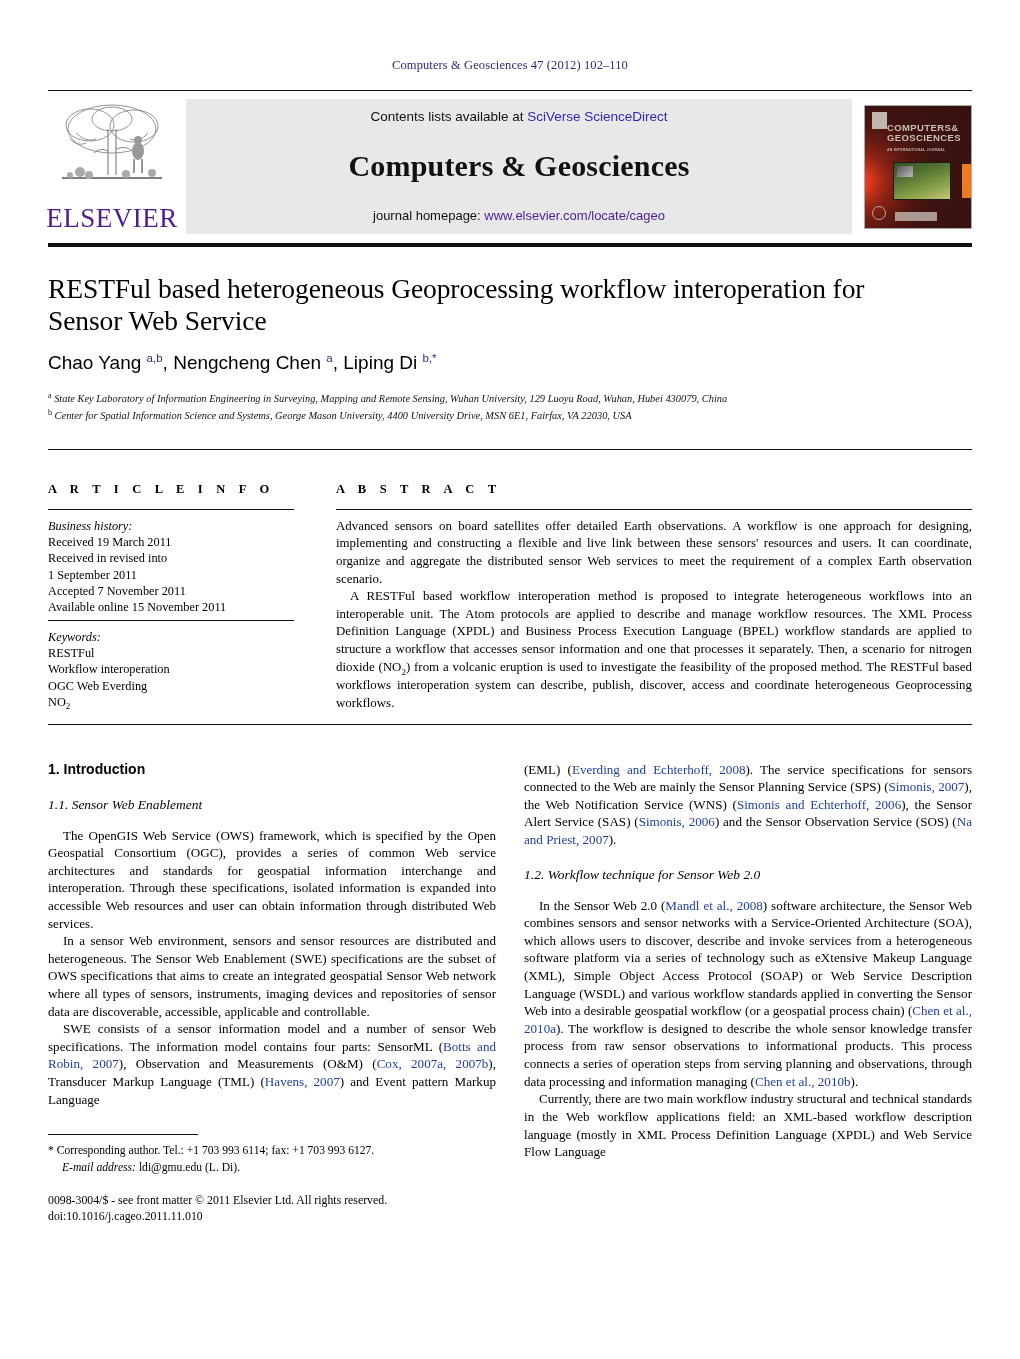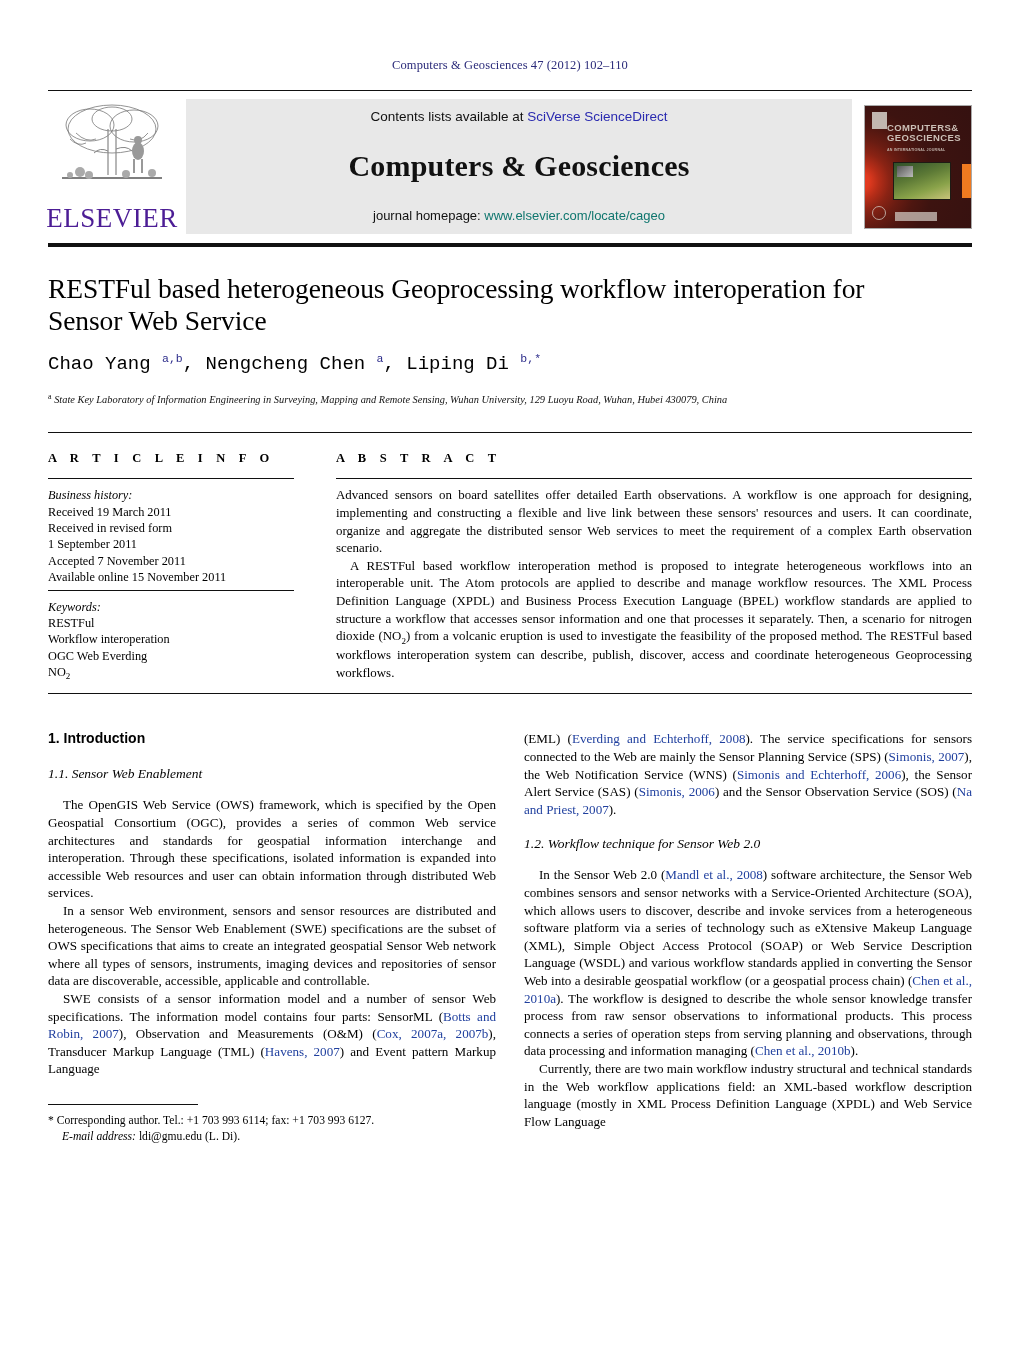--- a/index.html
+++ b/index.html
@@ -76,21 +76,21 @@
     font-size: 30px;
     font-weight: 700;
     letter-spacing: .2px;
     color: #111;
   }
   .homepage-line {
     font-family: "Liberation Sans", sans-serif;
     font-size: 13px;
     color: #111;
   }
-  .homepage-line .url { color: #0f766e; }
+  .homepage-line .url { color: #4c1d95; }
 
   
   .cover-thumb {
     width: 108px;
     min-width: 108px;
     height: 124px;
     border: 1px solid #aaa;
     position: relative;
     overflow: hidden;
     background: #3a1512;
@@ -131,39 +131,39 @@
   h1.paper-title {
     font-family: "Liberation Serif", serif;
     font-size: 27.5px;
     font-weight: 400;
     line-height: 1.18;
     margin: 0 0 14px 0;
     letter-spacing: -.1px;
     max-width: 880px;
   }
   .authors {
-    font-family: Liberation Mono, monospace;
+    font-family: Liberation Sans, sans-serif;
     font-size: 19px;
     margin: 0 0 16px 0;
   }
   .authors sup { font-size: 11.5px; color: #2b2b8a; }
   .affil {
     font-family: "Liberation Serif", serif;
     font-style: italic;
     font-size: 10.4px;
     line-height: 1.42;
     color: #111;
   }
   .affil sup { font-style: normal; font-size: 8px; }
 
   
   .info-abstract {
     margin: 24px 48px 0 48px;
     border-top: 1px solid #111;
-    padding-top: 18px;
+    padding-top: 32px;
     display: flex;
     gap: 42px;
   }
   .col-info { width: 246px; min-width: 246px; }
   .col-abstract { flex: 1; }
 
   .sec-label {
     font-family: "Liberation Serif", serif;
     font-size: 12.5px;
     font-weight: 700;
@@ -294,31 +294,35 @@
 
   <div class="header-rule"></div>
 
   <div class="title-block">
     <h1 class="paper-title">RESTFul based heterogeneous Geoprocessing workflow interoperation for Sensor Web Service</h1>
     <div class="authors">Chao Yang <sup>a,b</sup>, Nengcheng Chen <sup>a</sup>, Liping Di <sup>b,*</sup></div>
     <div class="affil">
       <sup>a</sup>
       <span>State Key Laboratory of Information Engineering in Surveying, Mapping and Remote Sensing, Wuhan University, 129 Luoyu Road, Wuhan, Hubei 430079, China</span>
     </div>
+    <div class="affil">
+      <sup>b</sup>
+      <span>Center for Spatial Information Science and Systems, George Mason University, 4400 University Drive, MSN 6E1, Fairfax, VA 22030, USA</span>
+    </div>
   </div>
 
   <div class="info-abstract">
 
     <div class="col-info">
       <div class="sec-label">A R T I C L E   I N F O</div>
       <div class="thin-rule"></div>
       <div class="info-group info-block-1">
         <div class="it">Business history:</div>
         <div>Received 19 March 2011</div>
-        <div>Received in revised form</div>
+        <div>Received in revised into</div>
         <div>1 September 2011</div>
         <div>Accepted 7 November 2011</div>
         <div>Available online 15 November 2011</div>
       </div>
       <div class="info-group info-block-2">
         <div class="it">Keywords:</div>
         <div>RESTFul</div>
         <div>Workflow interoperation</div>
         <div>OGC Web Everding</div>
         <div>NO<sub>2</sub></div>
@@ -347,20 +351,24 @@
         <p class="ind">In a sensor Web environment, sensors and sensor resources are distributed and heterogeneous. The Sensor Web Enablement (SWE) specifications are the subset of OWS specifications that aims to create an integrated geospatial Sensor Web network where all types of sensors, instruments, imaging devices and repositories of sensor data are discoverable, accessible, applicable and controllable.</p>
         <p class="ind"><span>SWE consists of a sensor information model and a number of sensor Web specifications. The information model contains four parts: SensorML (</span><span class="ref">Botts and Robin, 2007</span><span>), Observation and Measurements (O&amp;M) (</span><span class="ref">Cox, 2007a, 2007b</span><span>), Transducer Markup Language (TML) (</span><span class="ref">Havens, 2007</span><span>) and Event pattern Markup Language</span></p>
       </div>
 
       <div class="footnote-area">
         <div class="fn-rule"></div>
         <div class="fn-text">
           <div>* Corresponding author. Tel.: +1 703 993 6114; fax: +1 703 993 6127.</div>
           <div style="padding-left:14px;"><span class="ital">E-mail address:</span> <span>ldi@gmu.edu (L. Di).</span></div>
         </div>
+        <div class="issn-block">
+          <div>0098-3004/$ - see front matter © 2011 Elsevier Ltd. All rights reserved.</div>
+          <div>doi:10.1016/j.cageo.2011.11.010</div>
+        </div>
       </div>
     </div>
 
     <div class="bcol">
       <div class="btext">
         <p><span>(EML) (</span><span class="ref">Everding and Echterhoff, 2008</span><span>). The service specifications for sensors connected to the Web are mainly the Sensor Planning Service (SPS) (</span><span class="ref">Simonis, 2007</span><span>), the Web Notification Service (WNS) (</span><span class="ref">Simonis and Echterhoff, 2006</span><span>), the Sensor Alert Service (SAS) (</span><span class="ref">Simonis, 2006</span><span>) and the Sensor Observation Service (SOS) (</span><span class="ref">Na and Priest, 2007</span><span>).</span></p>
       </div>
 
       <div class="spacer-18"></div>
       <h3 class="subsec">1.2.  Workflow technique for Sensor Web 2.0</h3>

